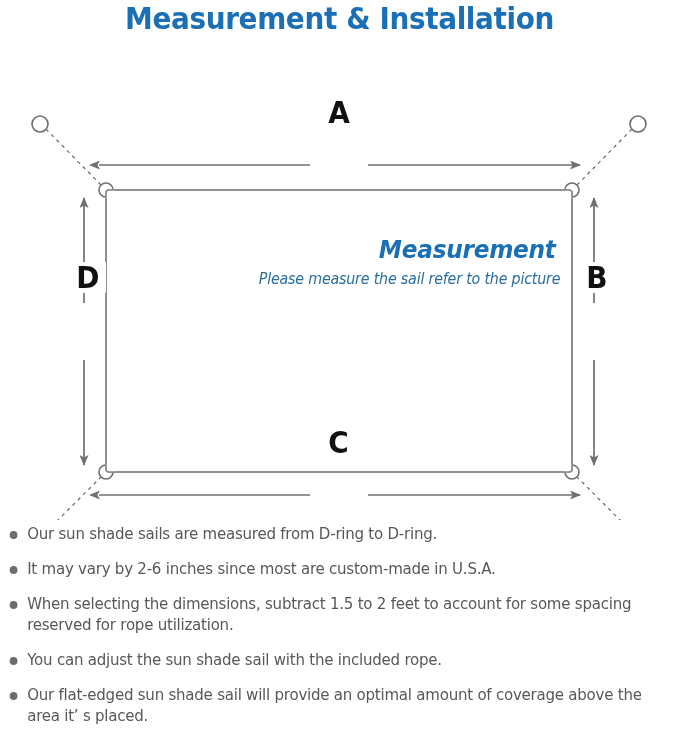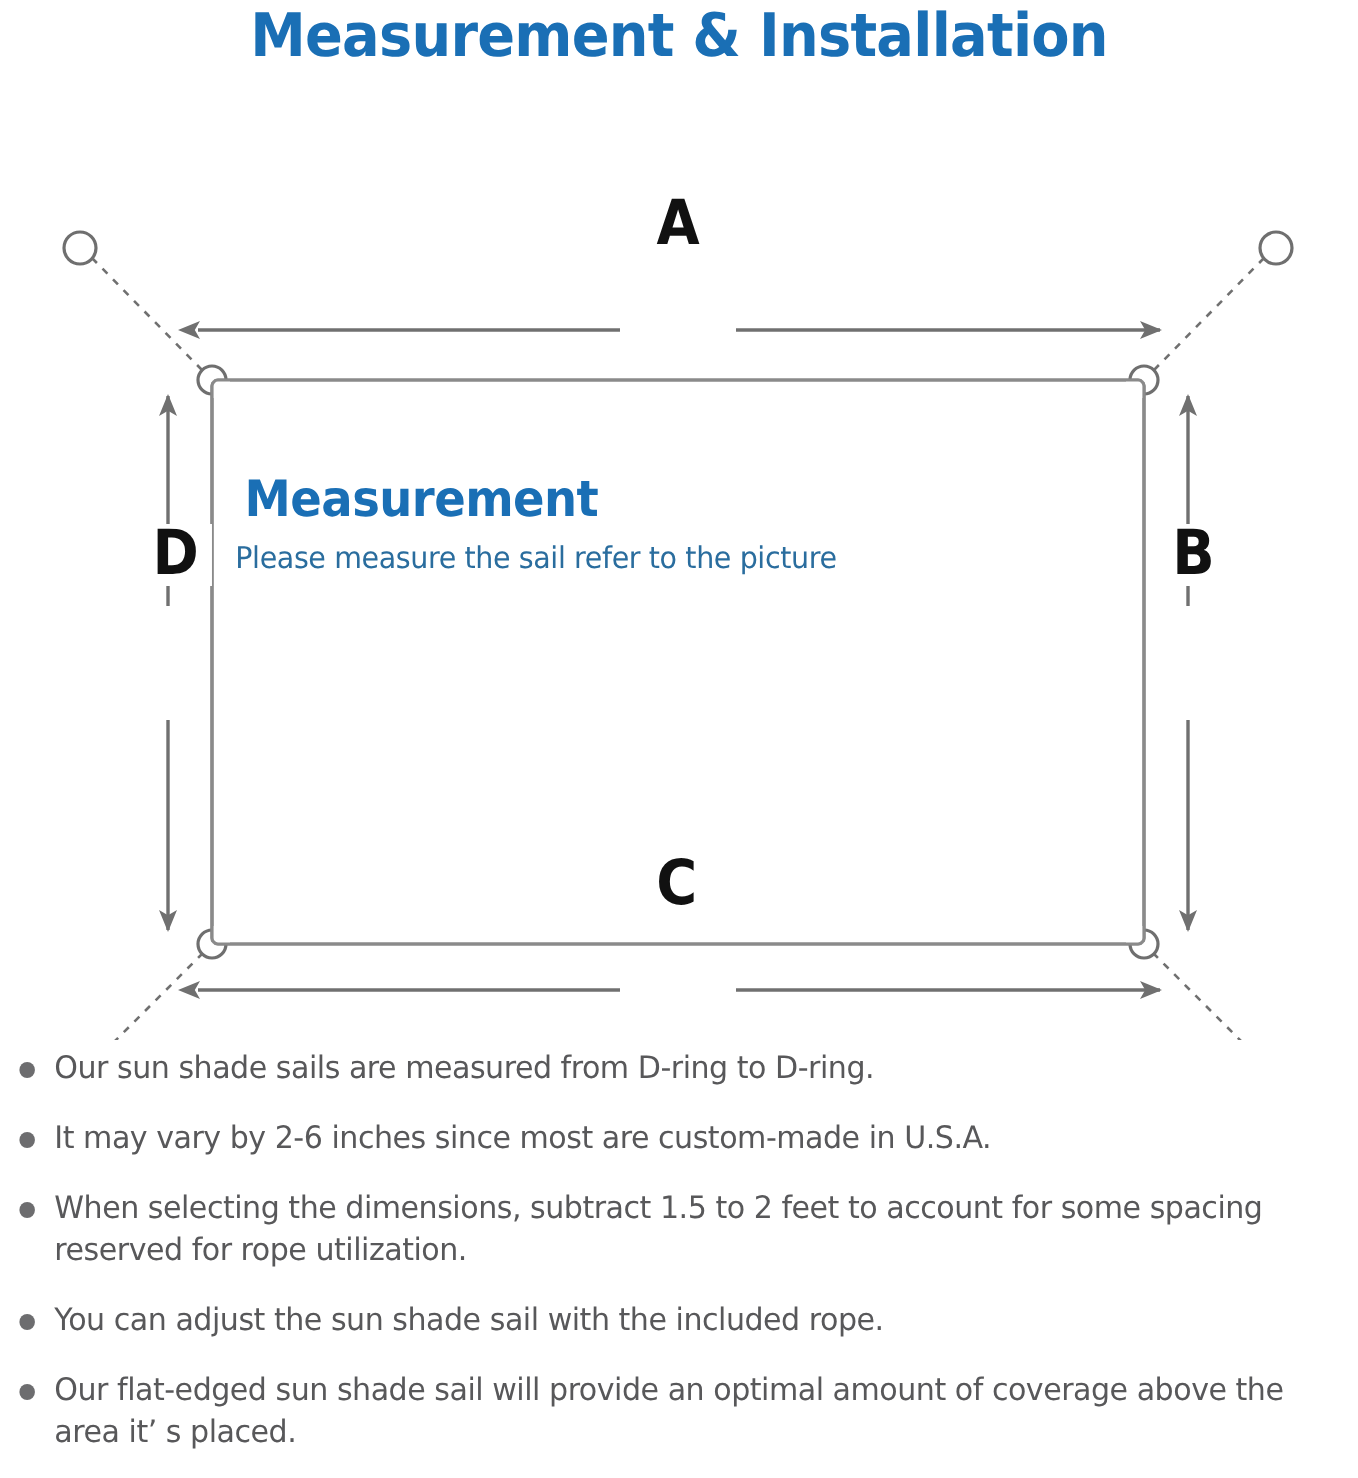--- a/index.html
+++ b/index.html
@@ -57,21 +57,22 @@
   #label-a { left: 320px; top: 47px; }
   #label-c { left: 320px; top: 377px; }
   #label-b { left: 578px; top: 212px; }
   #label-d { left: 68px;  top: 212px; }
 
   .center-block {
     position: absolute;
     left: 106px;
     top: 185px;
     width: 466px;
-    text-align: left;
+    text-align: right;
+    font-style: italic;
   }
   .center-title {
     font-family: "DejaVu Sans", sans-serif;
     font-weight: bold;
     font-size: 25px;
     color: #1a6fb5;
     line-height: 30px;
     letter-spacing: -0.3px;
     transform: scaleX(0.93);
   }

